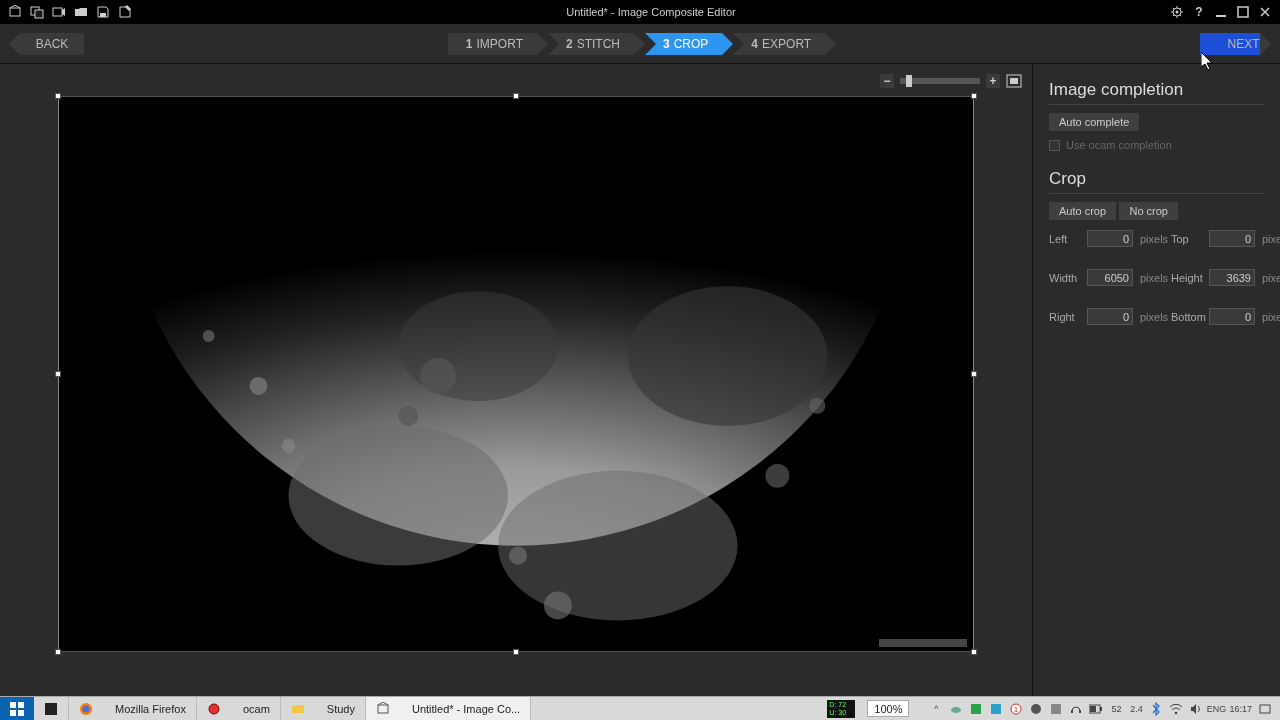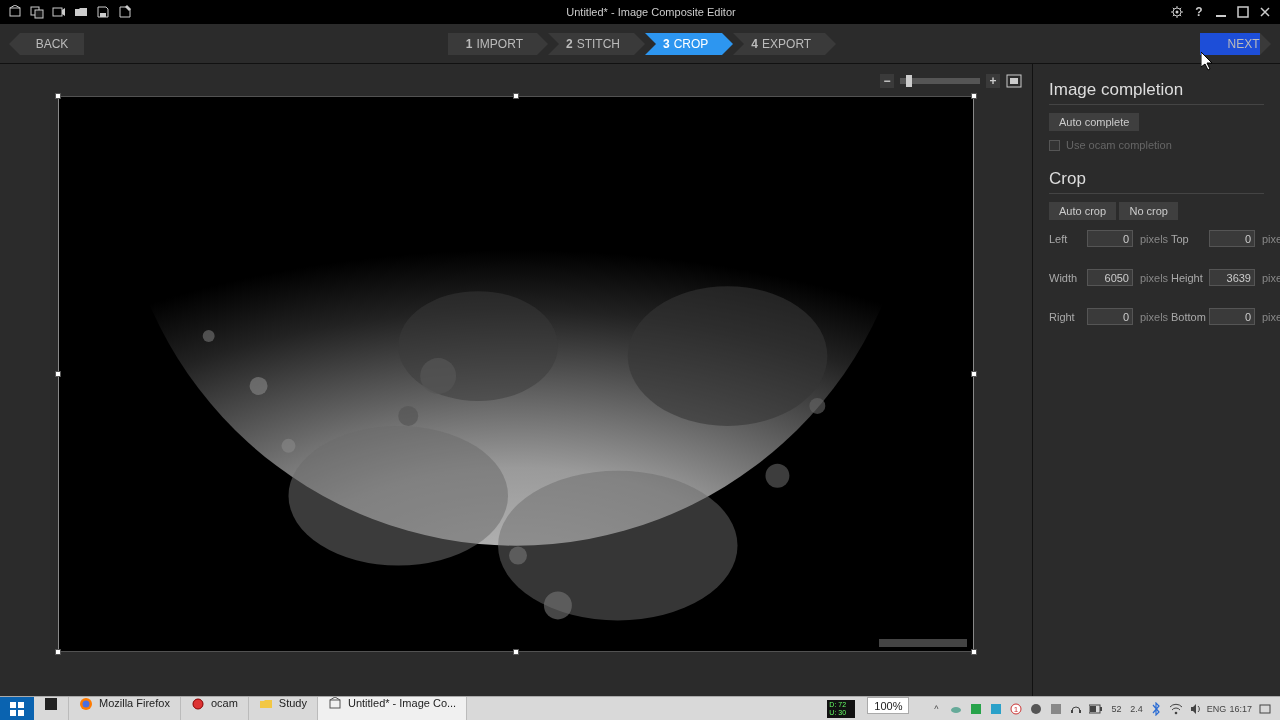--- a/index.html
+++ b/index.html
@@ -55,21 +55,21 @@
 .checkbox-row { display: flex; align-items: center; gap: 6px; margin: 8px 0 14px; color: #666; font-size: 11px; }
 .checkbox-row .box { width: 11px; height: 11px; border: 1px solid #555; background: #333; }
 .crop-grid { display: grid; grid-template-columns: 38px 50px 34px 38px 50px 34px; row-gap: 22px; align-items: center; font-size: 11px; margin-top: 10px; }
 .crop-grid .lbl { color: #aaa; }
 .crop-grid .unit { color: #888; padding-left: 3px; }
 .crop-grid input { width: 46px; height: 17px; background: #3a3a3a; border: 1px solid #555; color: #ccc; font-size: 11px; text-align: right; padding-right: 3px; }
 
 
 .taskbar { position: absolute; bottom: 0; left: 0; right: 0; height: 24px; background: #d9d9d9; display: flex; align-items: center; font-size: 11px; color: #222; border-top: 1px solid #aaa; }
 .tb-start { width: 34px; height: 100%; background: #0a63b0; display: flex; align-items: center; justify-content: center; }
-.tb-item { height: 100%; padding: 0 10px; display: flex; gap: 6px; border-right: 1px solid #bbb; cursor: pointer; }
+.tb-item { height: 100%; padding: 0 10px; display: flex; align-items: center; gap: 22px; border-right: 1px solid #bbb; cursor: pointer; }
 .tb-item.active { background: #f0f0f0; }
 .tb-icon { width: 14px; height: 14px; display: inline-flex; align-items: center; justify-content: center; }
 .tb-spacer { flex: 1; }
 .meter { width: 28px; height: 18px; background: #111; color: #6f6; font-size: 7px; padding: 1px 2px; line-height: 8px; font-family: monospace; }
 .zoom-box { padding: 0 6px; background: #fff; border: 1px solid #aaa; height: 17px; display: flex; align-items: center; }
 .tray { display: flex; align-items: center; gap: 6px; padding: 0 8px; }
 .tray .ti { width: 14px; height: 14px; display: inline-flex; align-items: center; justify-content: center; font-size: 9px; color: #444; cursor: pointer; }
 .cursor-arrow { position: absolute; top: 52px; left: 1201px; pointer-events: none; z-index: 1000; }
 </style>
 </head>

